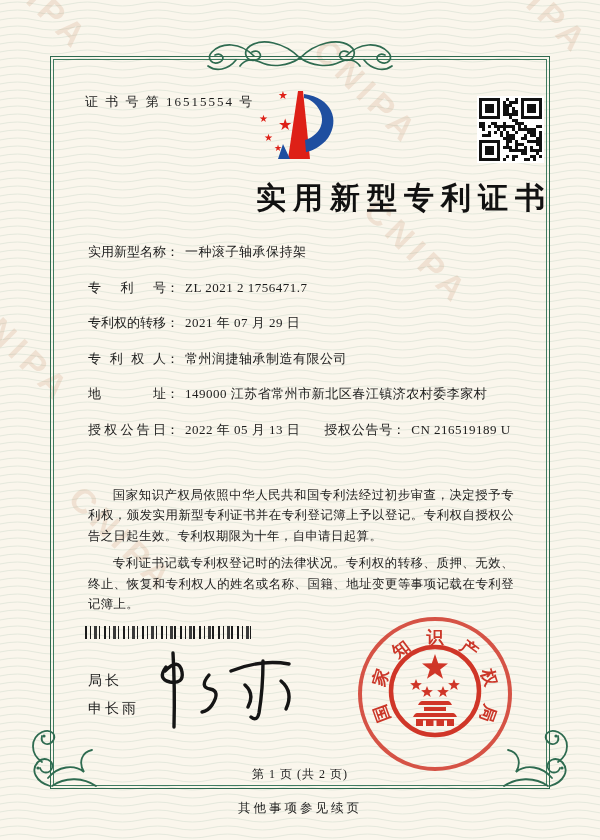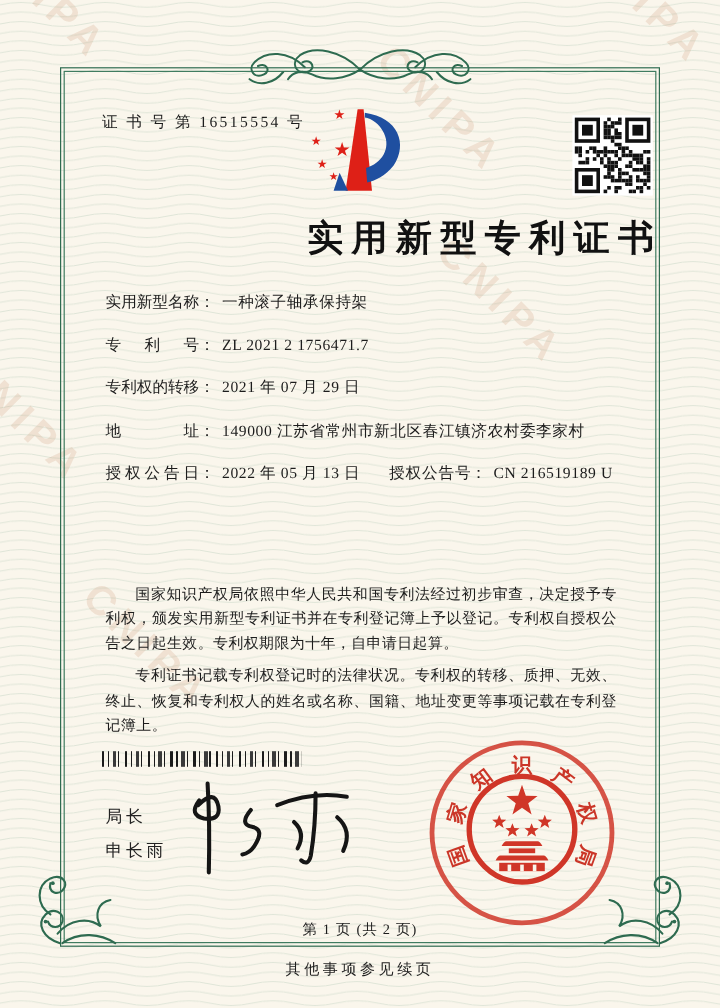--- a/index.html
+++ b/index.html
@@ -279,20 +279,23 @@
   <div class="frow">
     <span class="flabel">实用新型名称</span><span class="fcolon">：</span><span class="fvalue">一种滚子轴承保持架</span>
   </div>
   <div class="frow">
     <span class="flabel">专利号</span><span class="fcolon">：</span><span class="fvalue">ZL 2021 2 1756471.7</span>
   </div>
   <div class="frow">
     <span class="flabel">专利权的转移</span><span class="fcolon">：</span><span class="fvalue">2021 年 07 月 29 日</span>
   </div>
   <div class="frow">
+    <span class="flabel">专利权人</span><span class="fcolon">：</span><span class="fvalue">常州润捷轴承制造有限公司</span>
+  </div>
+  <div class="frow">
     <span class="flabel">地址</span><span class="fcolon">：</span><span class="fvalue">149000 江苏省常州市新北区春江镇济农村委李家村</span>
   </div>
   <div class="frow">
     <span><span class="flabel">授权公告日</span><span class="fcolon">：</span><span class="fvalue">2022 年 05 月 13 日</span></span><span class="fcell2"><span class="flabel">授权公告号</span><span class="fcolon">：</span><span class="fvalue">CN 216519189 U</span></span>
   </div>
 </div>
 
 <div class="paras">
   <p>国家知识产权局依照中华人民共和国专利法经过初步审查，决定授予专利权，颁发实用新型专利证书并在专利登记簿上予以登记。专利权自授权公告之日起生效。专利权期限为十年，自申请日起算。</p>
   <p>专利证书记载专利权登记时的法律状况。专利权的转移、质押、无效、终止、恢复和专利权人的姓名或名称、国籍、地址变更等事项记载在专利登记簿上。</p>

